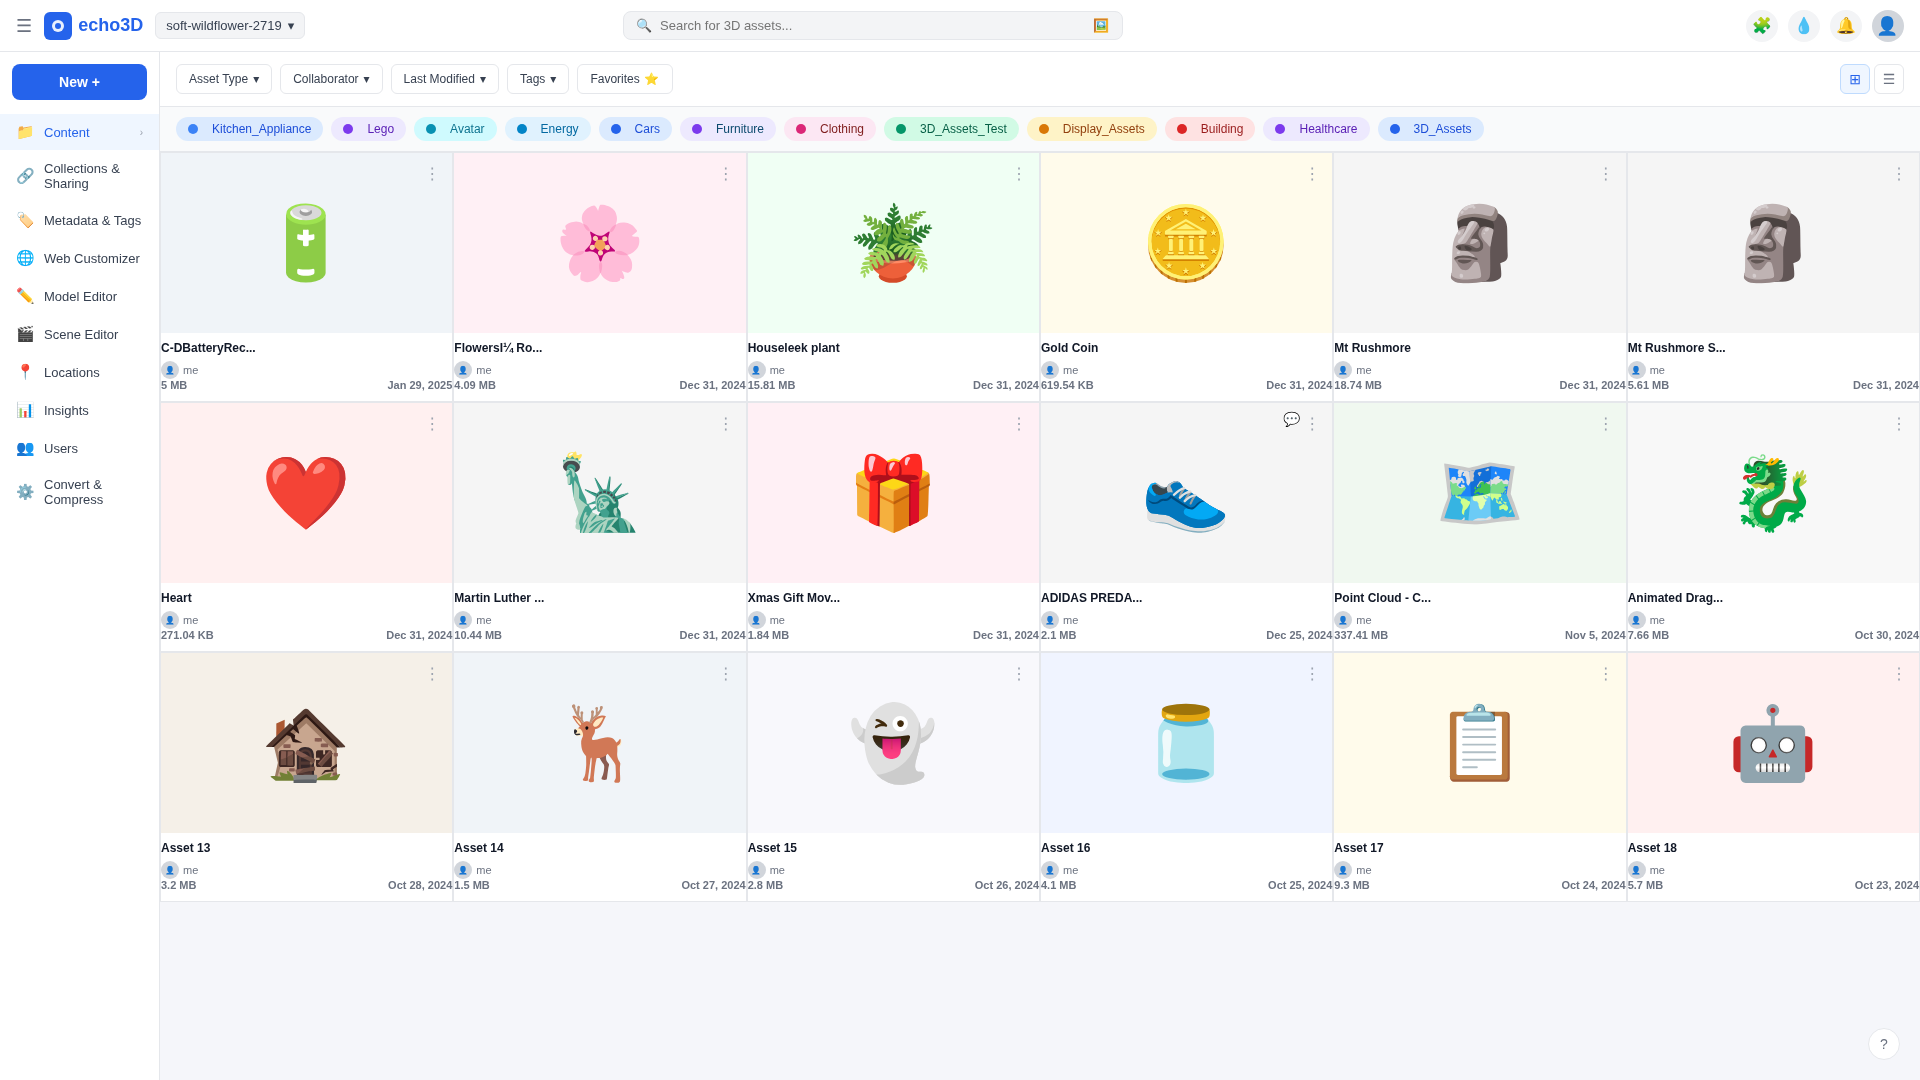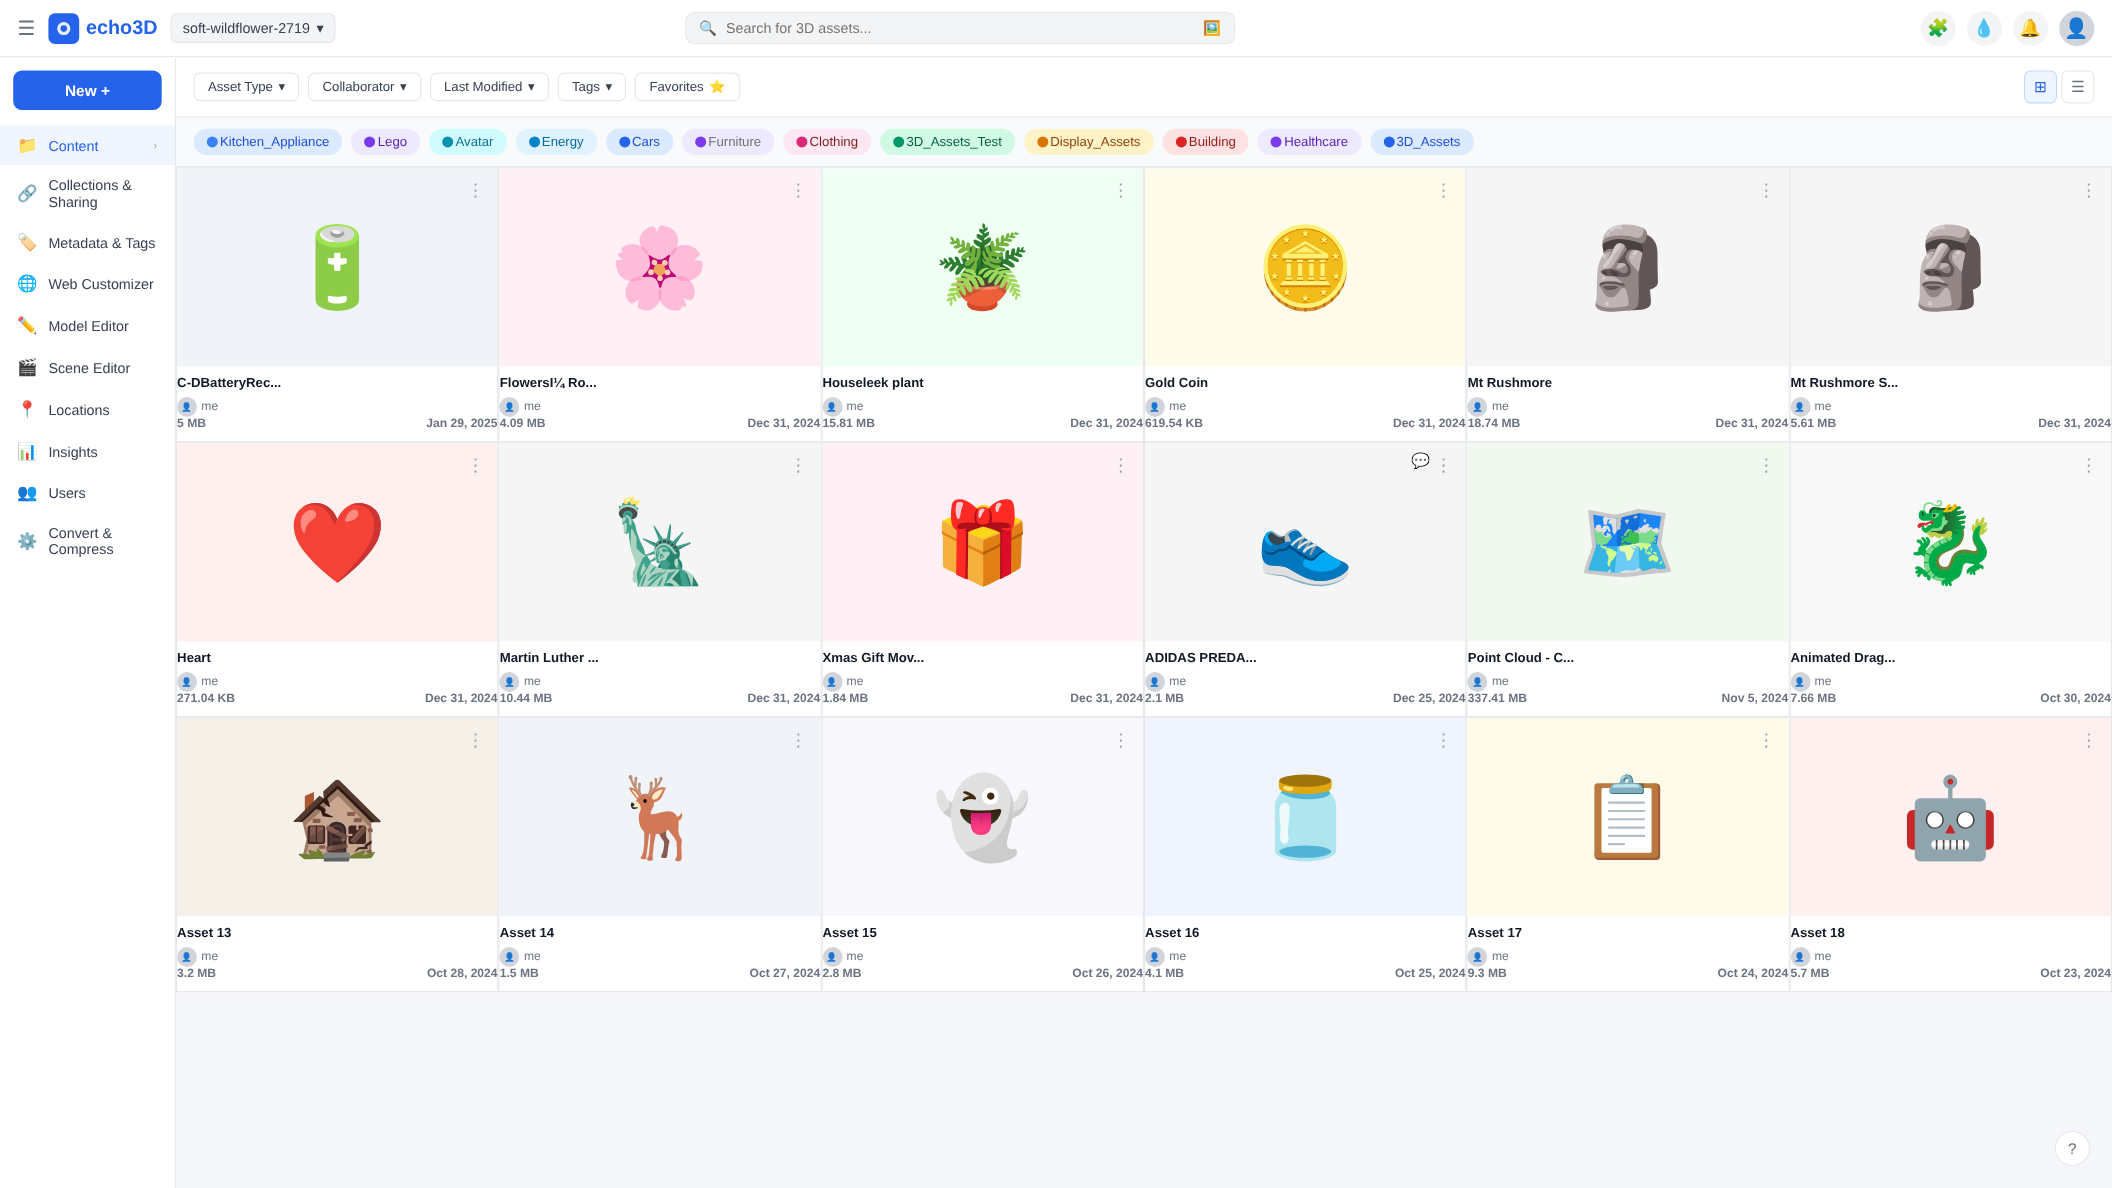--- a/index.html
+++ b/index.html
@@ -45,40 +45,40 @@
       margin: 0 12px 12px; background: #2563eb; color: white; border: none;
       border-radius: 8px; padding: 10px; font-size: 14px; font-weight: 600;
       cursor: pointer; display: flex; align-items: center; justify-content: center; gap: 6px;
     }
 
     
     .main { flex: 1; overflow-y: auto; padding: 0; }
 
     
     .filter-bar {
-      display: flex; align-items: center; gap: 8px; padding: 12px 16px;
+      display: flex; gap: 8px; padding: 12px 16px;
       background: #fff; border-bottom: 1px solid #e5e7eb; flex-wrap: nowrap;
       position: sticky; top: 0; z-index: 50;
     }
     .filter-btn {
       display: flex; align-items: center; gap: 5px; padding: 5px 12px;
       border: 1px solid #e5e7eb; border-radius: 6px; background: #fff;
       cursor: pointer; font-size: 12px; color: #374151; white-space: nowrap;
     }
     .view-btns { margin-left: auto; display: flex; gap: 4px; }
     .view-btn { width: 30px; height: 30px; border: 1px solid #e5e7eb; border-radius: 6px; background: #fff; cursor: pointer; display: flex; align-items: center; justify-content: center; font-size: 14px; color: #6b7280; }
     .view-btn.active { background: #eff6ff; color: #2563eb; border-color: #bfdbfe; }
 
     
     .category-bar {
       display: flex; align-items: center; gap: 8px; padding: 10px 16px;
       background: #f9fafb; border-bottom: 1px solid #e5e7eb; overflow-x: auto; flex-wrap: nowrap;
     }
     .cat-tag {
-      display: flex; align-items: center; gap: 2px; padding: 5px 12px;
+      display: flex; align-items: center; gap: 14px; padding: 5px 12px;
       border-radius: 20px; cursor: pointer; font-size: 12px; font-weight: 500;
       white-space: nowrap; border: none;
     }
     .cat-dot { width: 10px; height: 10px; border-radius: 50%; flex-shrink: 0; }
 
     
     .assets-grid {
       display: grid; grid-template-columns: repeat(6, 1fr); gap: 0;
       padding: 0;
     }
@@ -237,21 +237,21 @@
         <span>Avatar</span>
       </button>
       <button class="cat-tag" style="background:#e0f2fe;color:#0369a1;">
         <span class="cat-dot" style="background:#0284c7;"></span>
         <span>Energy</span>
       </button>
       <button class="cat-tag" style="background:#dbeafe;color:#1d4ed8;">
         <span class="cat-dot" style="background:#2563eb;"></span>
         <span>Cars</span>
       </button>
-      <button class="cat-tag" style="background:#ede9fe;color:#737373;">
+      <button class="cat-tag" style="background:#ede9fe;color:#0c4a6e;">
         <span class="cat-dot" style="background:#7c3aed;"></span>
         <span>Furniture</span>
       </button>
       <button class="cat-tag" style="background:#fce7f3;color:#7f1d1d;">
         <span class="cat-dot" style="background:#db2777;"></span>
         <span>Clothing</span>
       </button>
       <button class="cat-tag" style="background:#d1fae5;color:#065f46;">
         <span class="cat-dot" style="background:#059669;"></span>
         <span>3D_Assets_Test</span>

